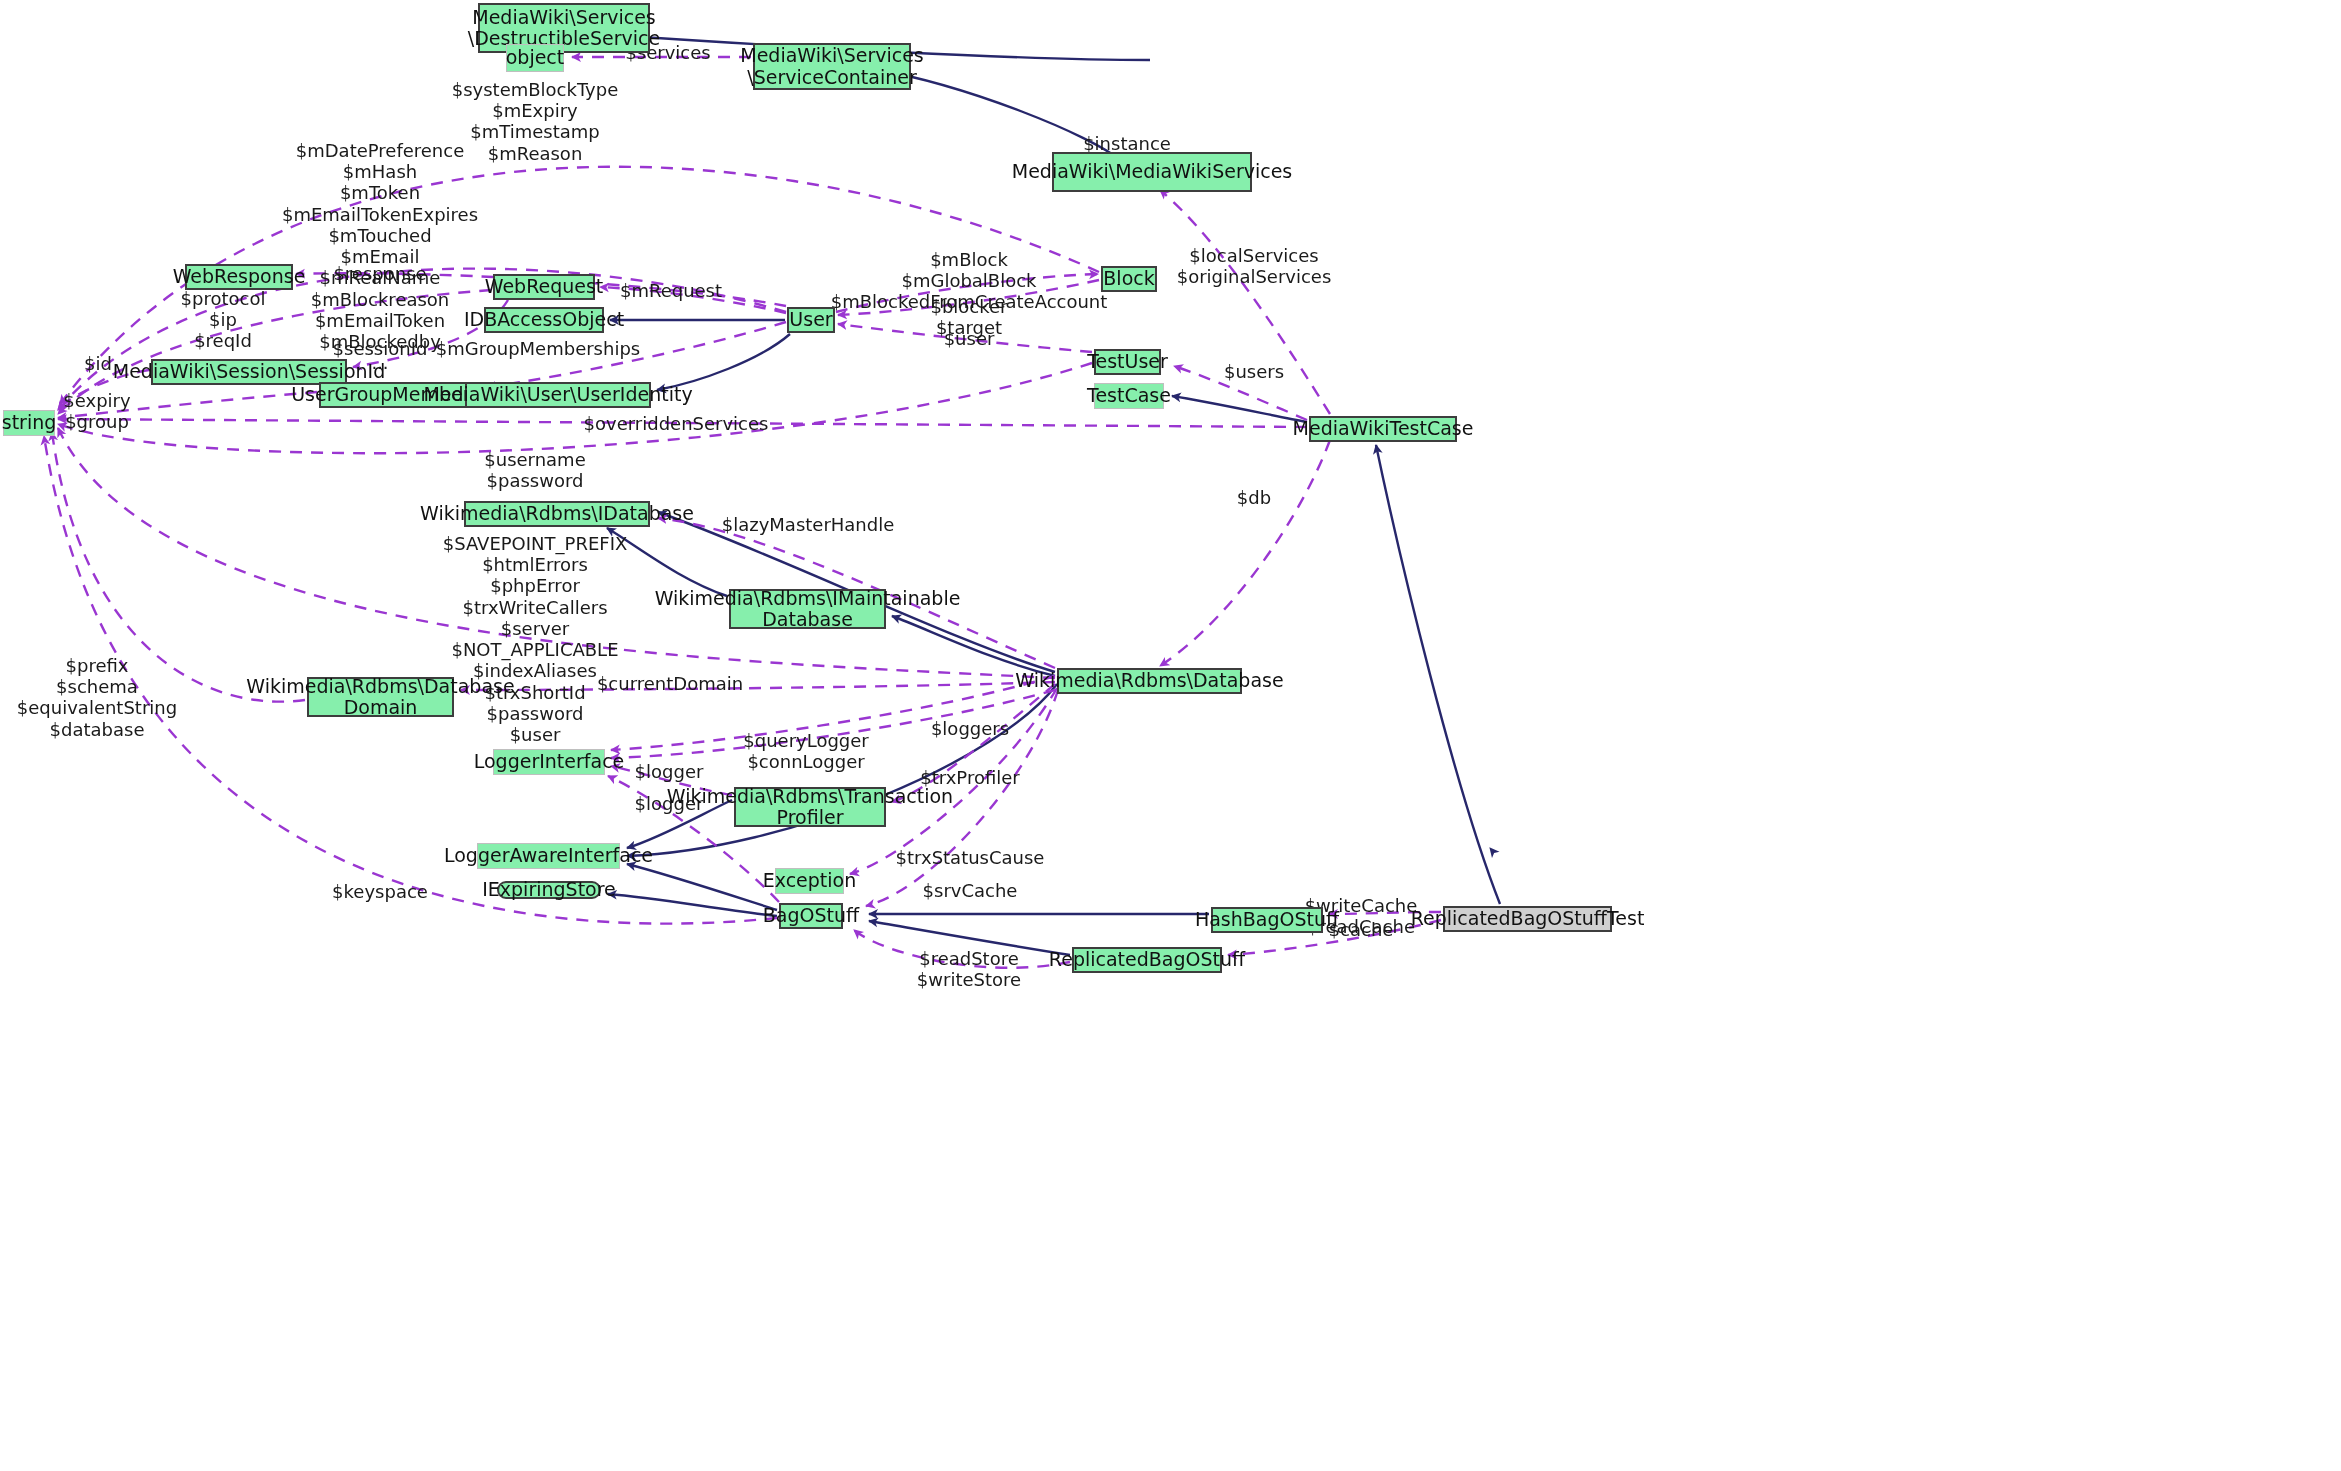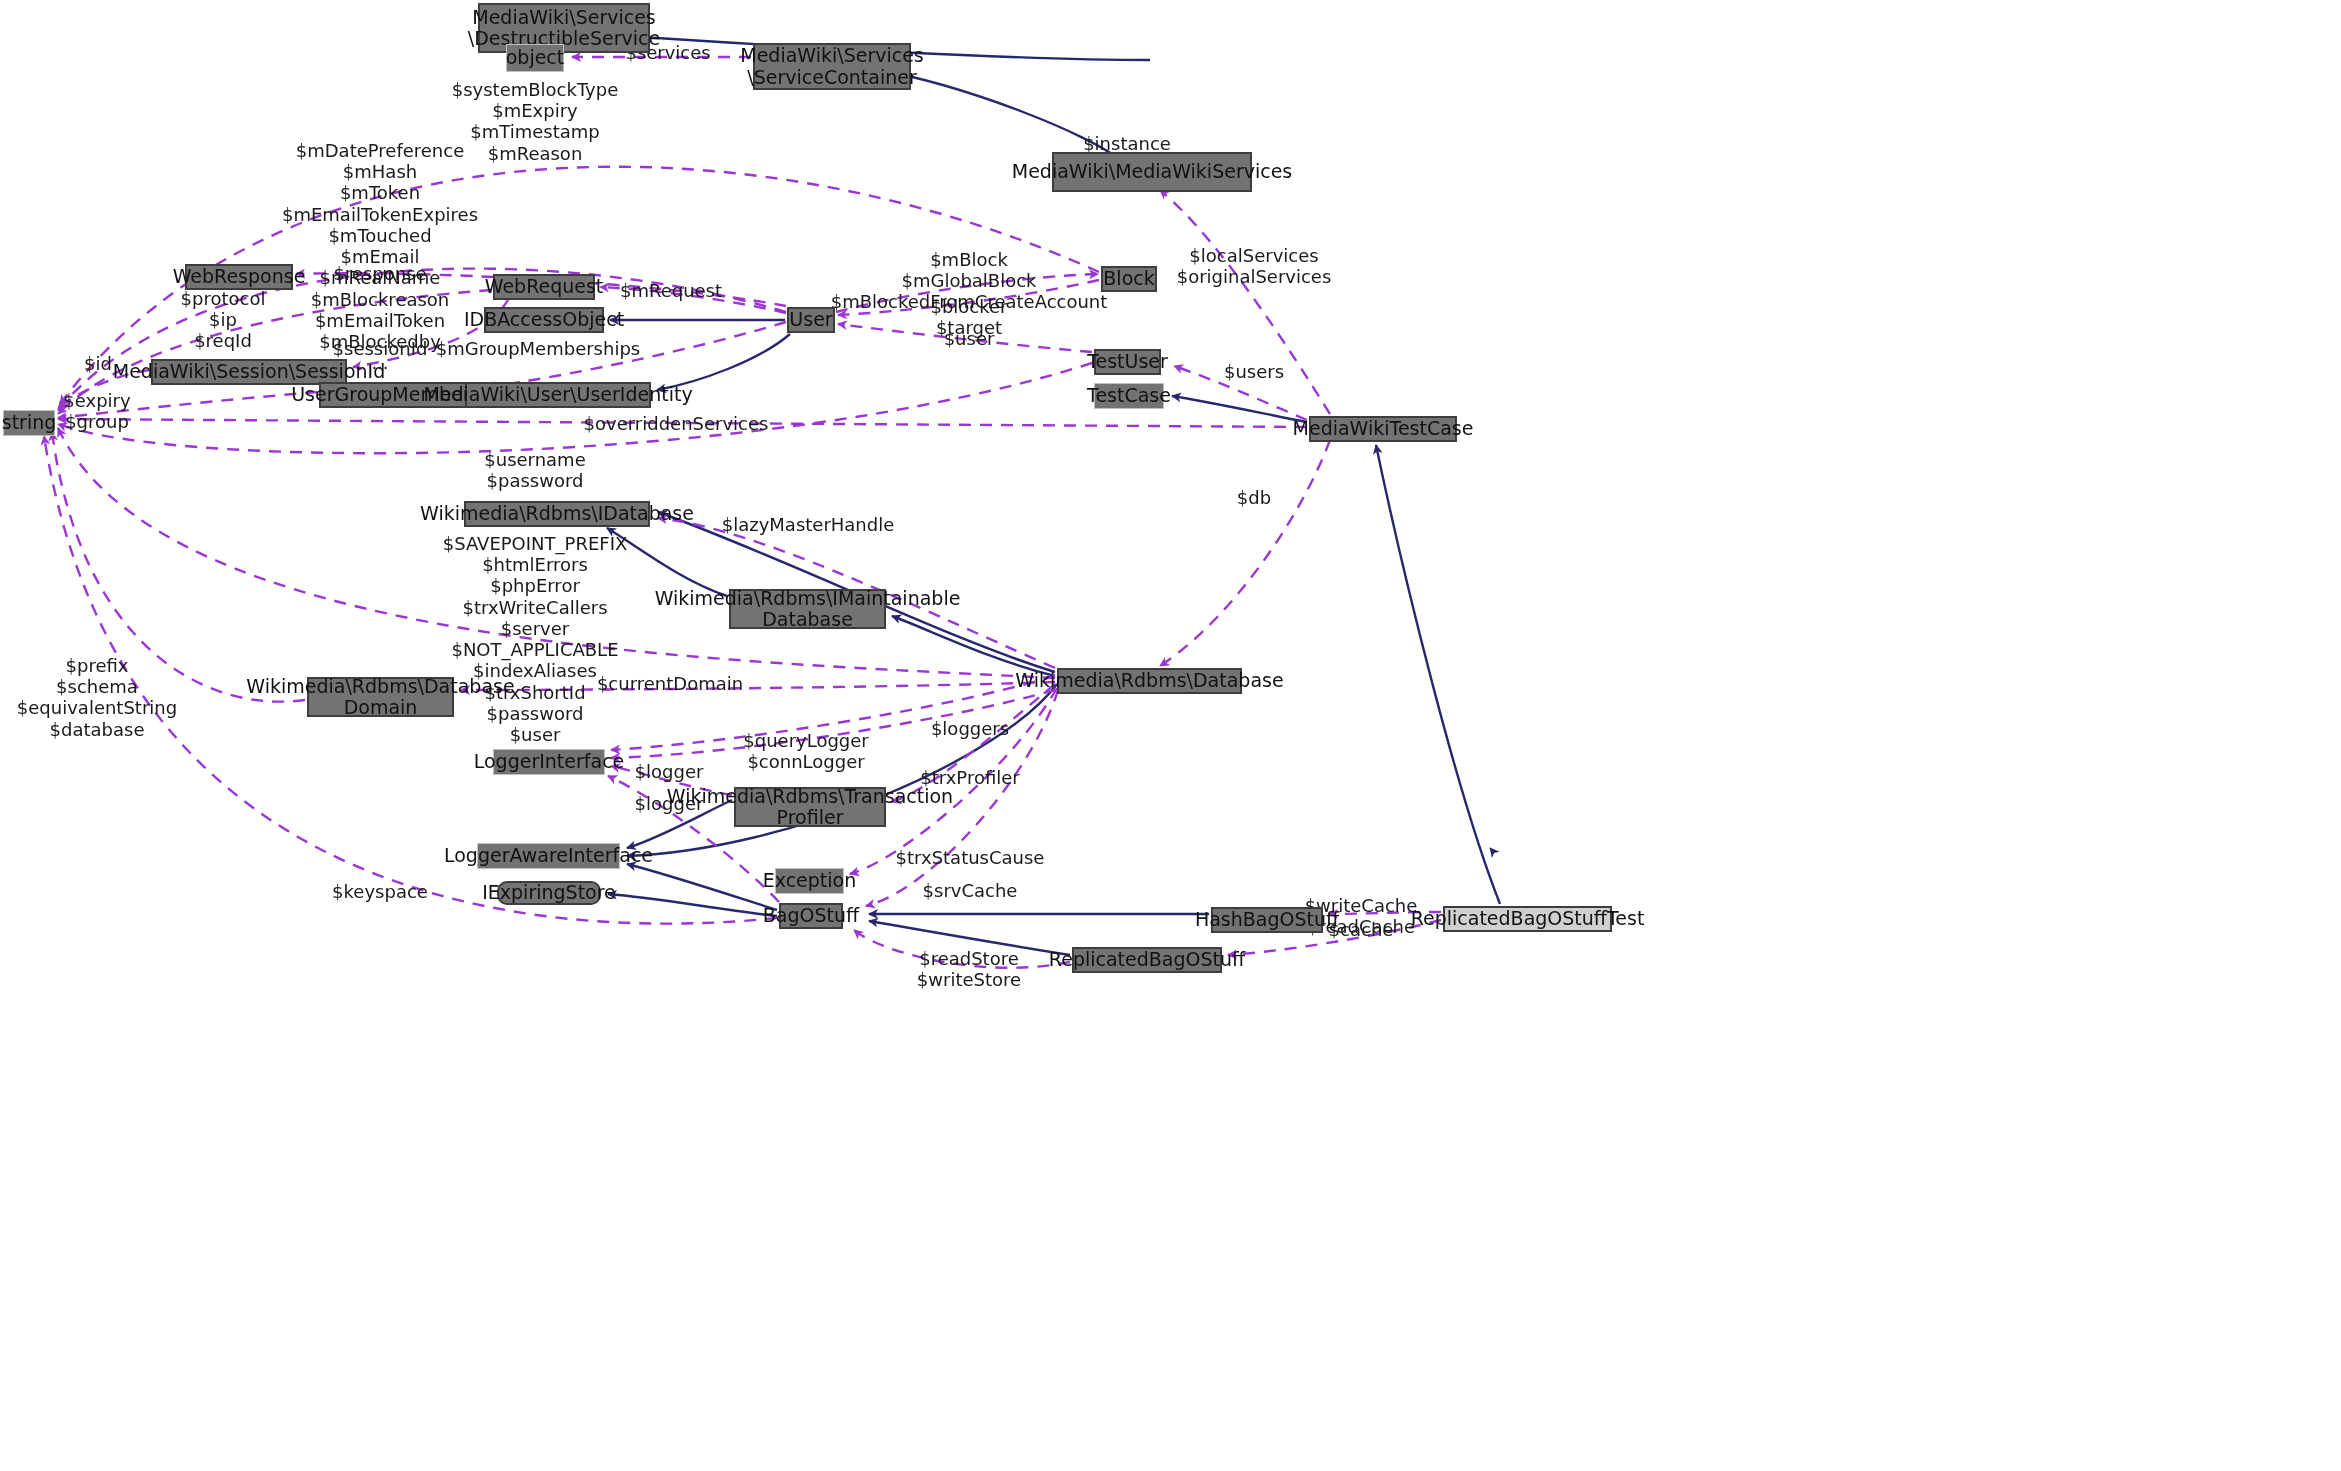--- a/index.html
+++ b/index.html
@@ -25,21 +25,21 @@
   .node {
     position: absolute;
     box-sizing: border-box;
     display: flex;
     align-items: center;
     justify-content: center;
     text-align: center;
     font-size: 19px;
     line-height: 1.12;
     color: #111111;
-    background: #737373;
+    background: #86efac;
     white-space: pre-line;
     padding: 2px 8px;
     z-index: 3;
   }
   
   .node.strong {
     border: 2px solid #3d3d3d;
   }
   
   .node.light {
@@ -203,21 +203,21 @@
   <div class="node strong" style="left:729px;top:589px;width:157px;height:40px;">Wikimedia\Rdbms\IMaintainable
 Database</div>
   <div class="node strong" style="left:1057px;top:668px;width:185px;height:26px;">Wikimedia\Rdbms\Database</div>
   <div class="node strong" style="left:307px;top:677px;width:147px;height:40px;">Wikimedia\Rdbms\Database
 Domain</div>
   <div class="node light" style="left:493px;top:749px;width:112px;height:26px;">LoggerInterface</div>
   <div class="node strong" style="left:734px;top:787px;width:152px;height:40px;">Wikimedia\Rdbms\Transaction
 Profiler</div>
   <div class="node light" style="left:477px;top:843px;width:143px;height:26px;">LoggerAwareInterface</div>
   <div class="node light" style="left:775px;top:868px;width:69px;height:26px;">Exception</div>
-  <div class="node strong" style="left:497px;top:881px;width:104px;height:24px;border-radius:10px;">IExpiringStore</div>
+  <div class="node strong" style="left:497px;top:881px;width:104px;height:18px;border-radius:10px;">IExpiringStore</div>
   <div class="node strong" style="left:779px;top:903px;width:64px;height:26px;">BagOStuff</div>
   <div class="node strong" style="left:1211px;top:907px;width:112px;height:26px;">HashBagOStuff</div>
   <div class="node strong" style="left:1072px;top:947px;width:150px;height:26px;">ReplicatedBagOStuff</div>
   <div class="node root" style="left:1443px;top:906px;width:169px;height:26px;">ReplicatedBagOStuffTest</div>
 
   <div class="edge-label" style="left:668px;top:42px;">$services</div>
   <div class="edge-label" style="left:535px;top:79px;">$systemBlockType
 $mExpiry
 $mTimestamp
 $mReason</div>

